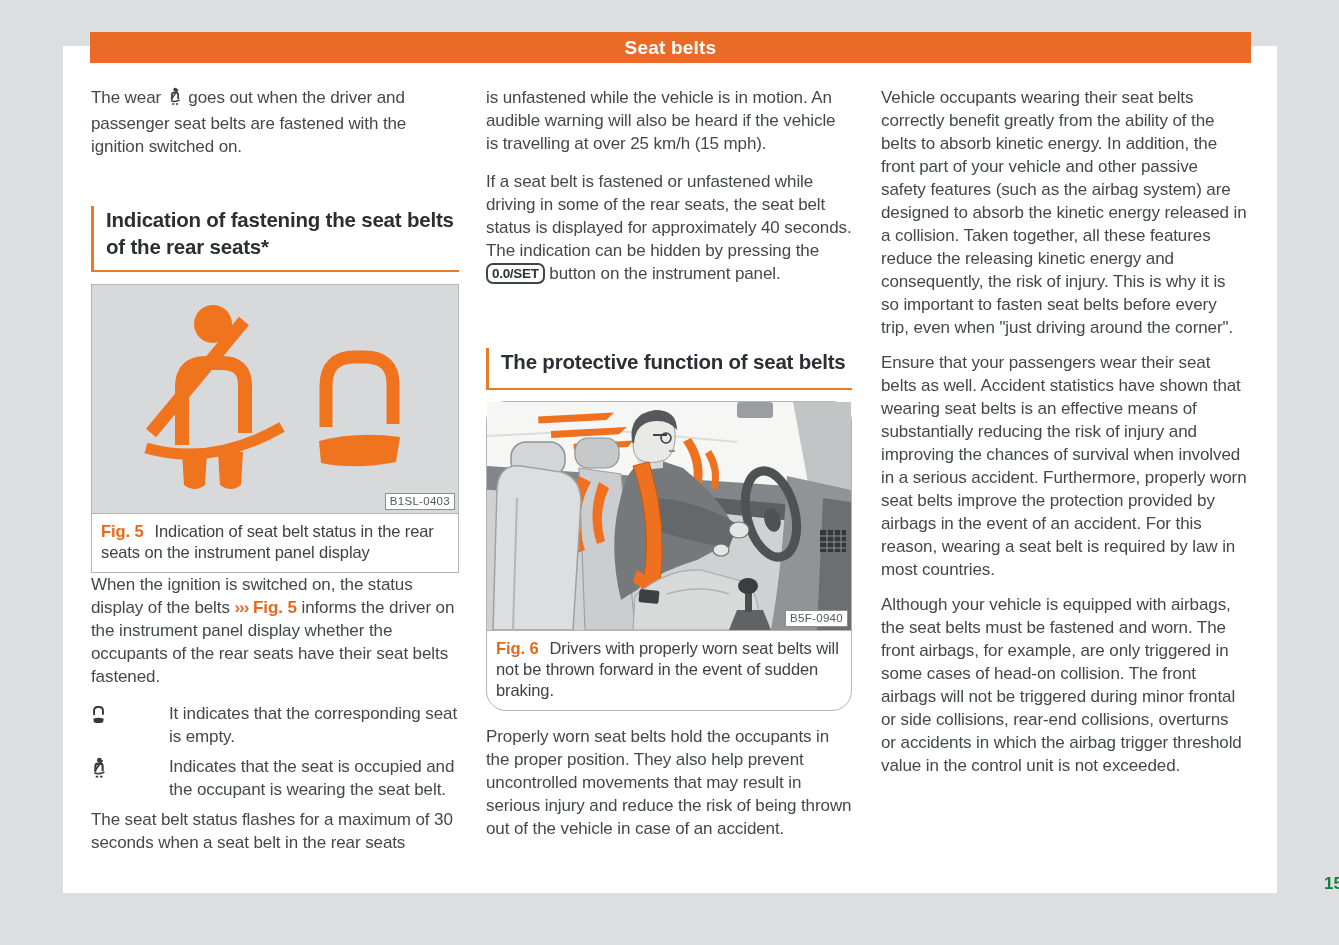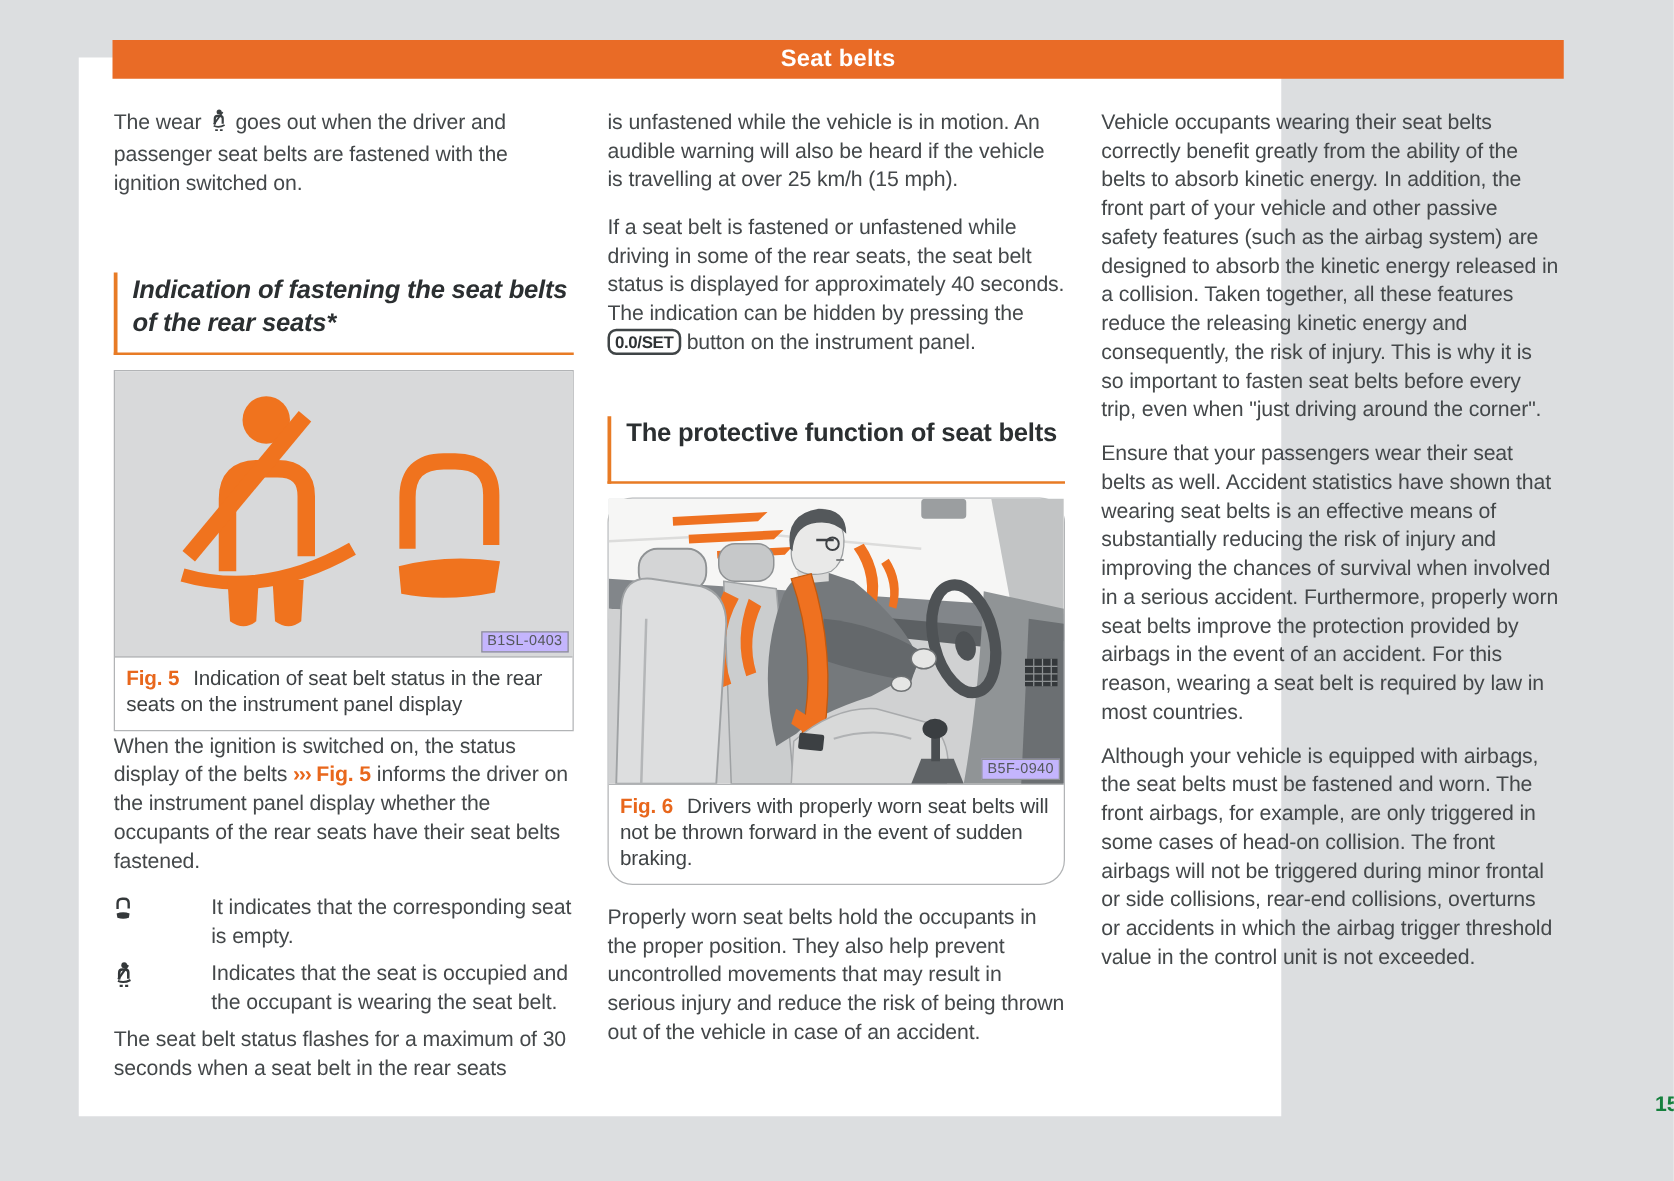--- a/index.html
+++ b/index.html
@@ -3,21 +3,21 @@
 <meta charset="utf-8">
 <style>
   html,body{margin:0;padding:0;}
   body{
     width:1339px;height:945px;position:relative;overflow:hidden;
     background:#dcdee0;
     font-family:"Liberation Sans", sans-serif;
     -webkit-font-smoothing:antialiased;
   }
   .page{
-    position:absolute;left:63px;top:46px;width:962px;height:847px;
+    position:absolute;left:63px;top:46px;width:1214px;height:847px;
     background:#ffffff;
   }
   .header-bar{
     position:absolute;left:27px;top:-14px;width:1161px;height:31px;
     background:#e96b26;color:#ffffff;
     display:flex;align-items:center;justify-content:center;
     font-size:19px;font-weight:bold;letter-spacing:0.2px;
   }
   .page-num{
     position:absolute;left:1281px;top:874px;
@@ -31,28 +31,28 @@
     margin:0;font-size:17px;line-height:23px;color:#44484a;
     letter-spacing:-0.1px;
   }
   .mt-p2{margin-top:14px;}
   .mt-p3{margin-top:17px;}
   .section-heading{
     margin:0;font-size:20.5px;line-height:27px;font-weight:bold;color:#2b2f31;
     border-left:3px solid #e87b25;border-bottom:2px solid #e87b25;
     padding:0 0 10px 12px;letter-spacing:-0.2px;
   }
-  .h-col1{margin-top:60px;font-style:italic;}
-  .h-col2{margin-top:48px;padding-bottom:25px;}
+  .h-col1{margin-top:48px;}
+  .h-col2{margin-top:63px;padding-bottom:13px;}
   .figure{border:1px solid #b2b4b6;margin-top:12px;}
   .fig2{margin-top:11px;}
   .fig-image{position:relative;background:#d8d9da;height:228px;border-bottom:1px solid #b2b4b6;}
   .fig-image svg{display:block;width:100%;height:100%;}
   .fig-code{
-    position:absolute;right:3px;bottom:3px;background:#c4b5fd;
+    position:absolute;right:3px;bottom:3px;background:#ffffff;
     border:1px solid #8c8f91;color:#54585a;
     font-size:11.5px;line-height:15px;padding:0 4px;letter-spacing:0.3px;
   }
   .fig-caption{
     padding:7px 9px 9px;font-size:16.5px;line-height:21px;color:#3e4244;letter-spacing:-0.1px;
   }
   .fig-label{color:#e8671c;font-weight:bold;margin-right:11px;}
   .ref-arrows{color:#e8671c;font-weight:bold;letter-spacing:-1px;}
   .ref{color:#e8671c;font-weight:bold;}
   .set-chip{

